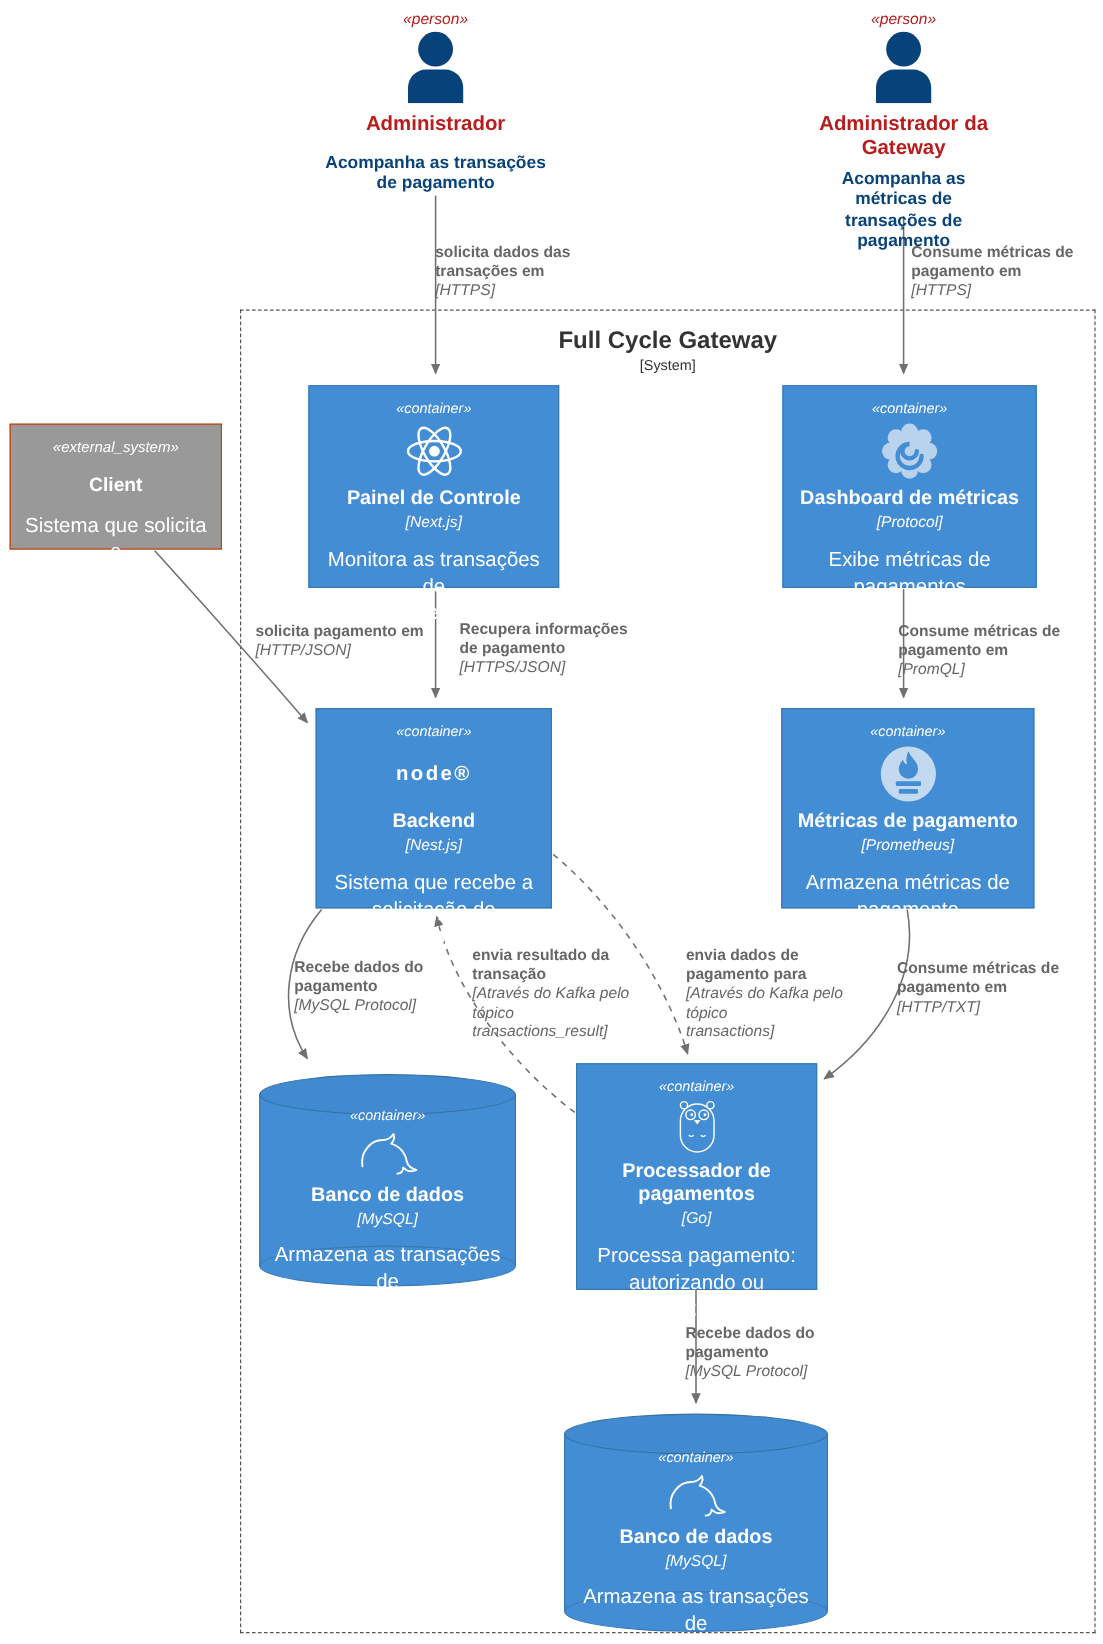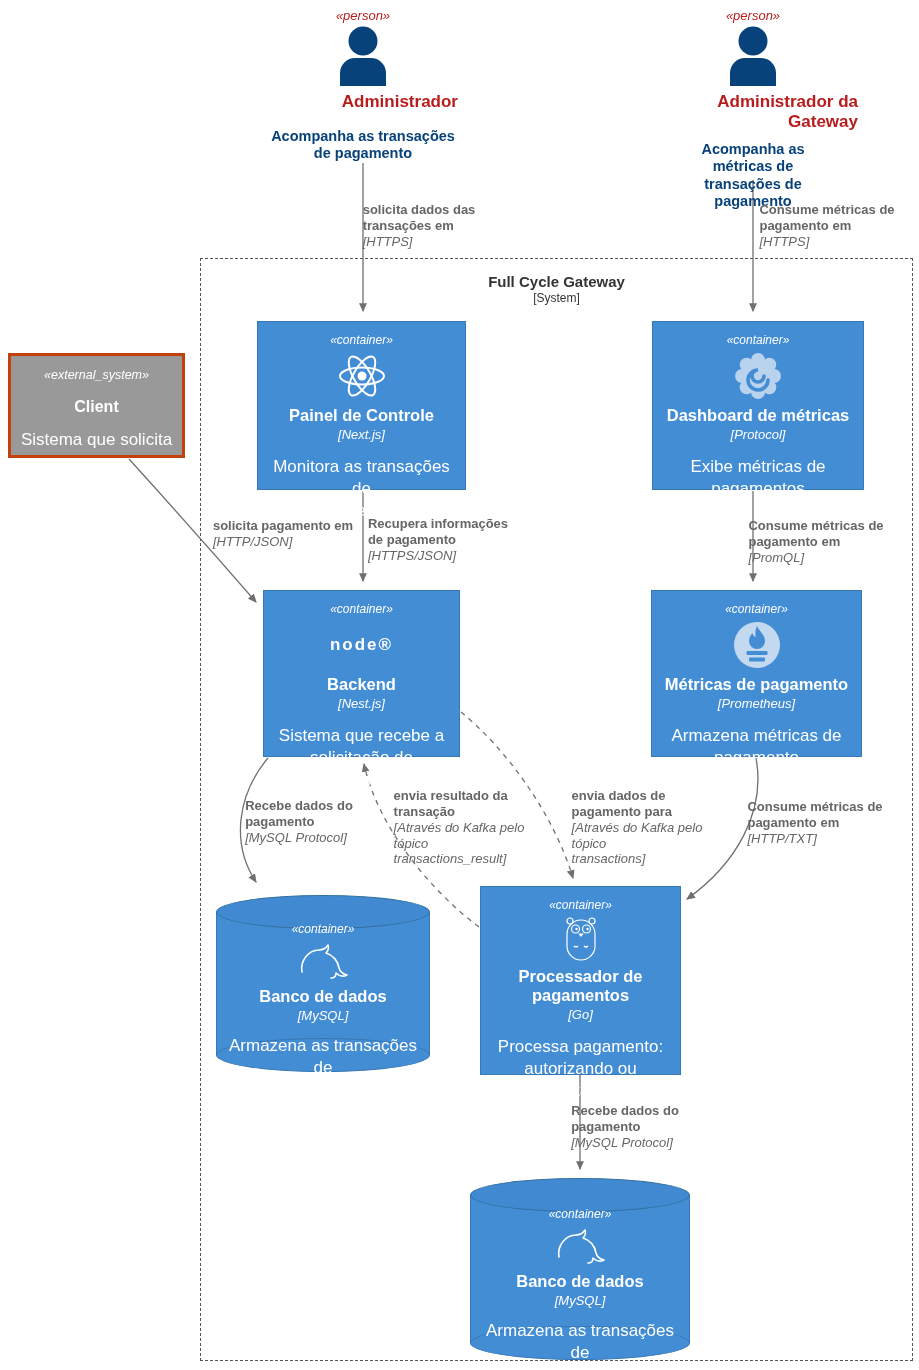--- a/index.html
+++ b/index.html
@@ -4,35 +4,35 @@
 <style>
   html,body{margin:0;padding:0;background:#ffffff;}
   .canvas{position:relative;width:919px;height:1370px;background:#fff;
     font-family:"Liberation Sans",sans-serif;overflow:hidden;}
   .edges{position:absolute;left:0;top:0;z-index:1;}
 
   
   .boundary{position:absolute;left:200px;top:258px;width:713px;height:1103px;
     border:1.5px dashed #555555;z-index:0;box-sizing:border-box;}
   .boundary-label{position:absolute;left:0;right:0;top:14px;text-align:center;color:#333;}
-  .b-title{font-weight:bold;font-size:15px;}
+  .b-title{font-weight:bold;font-size:20px;}
   .b-sub{font-size:12px;margin-top:1px;}
 
   
   .person{position:absolute;z-index:2;text-align:center;color:#b91c1c;}
   .p-stereo{font-style:italic;font-size:13px;}
   .p-icon{margin-top:3px;}
-  .p-name{font-weight:bold;font-size:17px;line-height:1.15;white-space:pre-line;margin-top:2px;text-align:right;}
+  .p-name{font-weight:bold;font-size:17px;line-height:1.15;white-space:pre-line;margin-top:2px;}
   .p-desc{position:absolute;z-index:2;text-align:center;color:#08427b;font-weight:600;
     font-size:14.5px;line-height:1.2;white-space:pre-line;transform:translateX(-50%);}
 
   
   .node{position:absolute;z-index:2;box-sizing:border-box;text-align:center;color:#fff;}
   .box{background:#438dd5;border:1px solid #3878b4;}
-  .ext{background:#999999;border:3px solid #c2410c;}
+  .ext{background:#999999;border:1px solid #c2410c;}
   .stereo{font-style:italic;font-size:12px;margin-top:11px;}
   .icon-row{height:52px;display:flex;align-items:center;justify-content:center;margin:3px 0 4px;}
   .c-name{font-weight:bold;font-size:16.5px;line-height:1.15;white-space:pre-line;}
   .c-tech{font-style:italic;font-size:13px;margin-top:2px;}
   .c-desc{font-size:17px;line-height:1.3;white-space:pre-line;margin-top:14px;padding:0 6px;}
   .ext .c-name{font-size:16px;margin-top:16px;}
   .ext .stereo{margin-top:12px;font-size:12.5px;}
   .ext .c-desc{margin-top:13px;}
 
   
@@ -251,21 +251,21 @@
   </div>
   <div class="rlabel" style="left:827px;top:202px;">
     <div class="rl">Consume métricas de
 pagamento em</div>
     <div class="rt">[HTTPS]</div>
   </div>
   <div class="rlabel" style="left:283px;top:518px;">
     <div class="rl">solicita pagamento em</div>
     <div class="rt">[HTTP/JSON]</div>
   </div>
-  <div class="rlabel" style="left:438px;top:516px;">
+  <div class="rlabel" style="left:453px;top:516px;">
     <div class="rl">Recupera informações
 de pagamento</div>
     <div class="rt">[HTTPS/JSON]</div>
   </div>
   <div class="rlabel" style="left:816px;top:518px;">
     <div class="rl">Consume métricas de
 pagamento em</div>
     <div class="rt">[PromQL]</div>
   </div>
   <div class="rlabel" style="left:299px;top:798px;">

